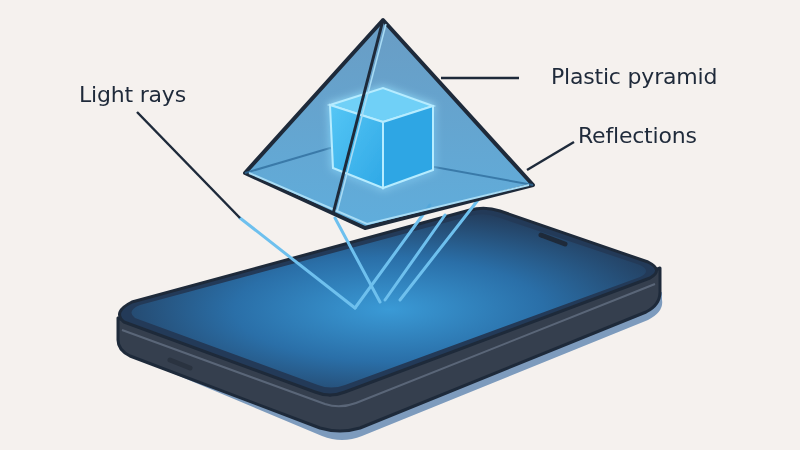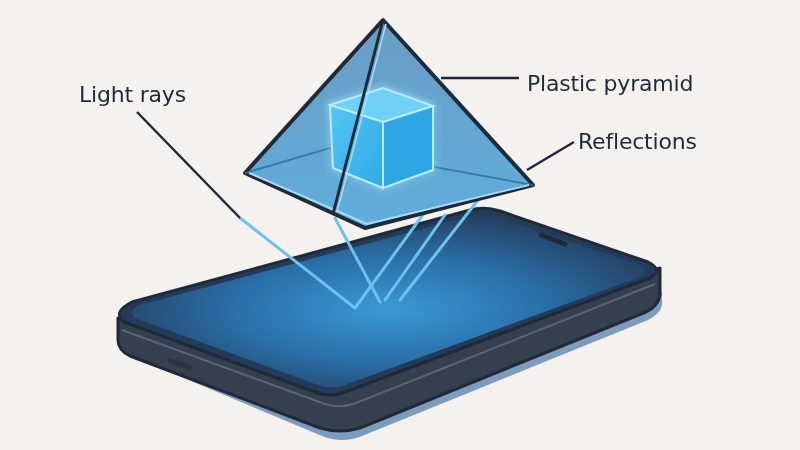--- a/index.html
+++ b/index.html
@@ -1,21 +1,21 @@
 <!DOCTYPE html>
 <html><head>
 <meta charset="utf-8">
 <style>
   html, body { margin: 0; padding: 0; }
   body { width: 800px; height: 450px; background: #f5f1ee; overflow: hidden; position: relative; font-family: "DejaVu Sans", "Liberation Sans", sans-serif; }
   #stage { position: absolute; left: 0; top: 0; width: 640px; height: 450px; }
   .label { position: absolute; color: #1f2a3a; font-size: 22px; letter-spacing: -0.2px; white-space: nowrap; line-height: 1; }
   #lbl-light { left: 79px; top: 84px; }
-  #lbl-pyramid { left: 527px; top: 66px; margin-top: 7px; }
-  #lbl-reflect { left: 578px; top: 131px; text-align: right; }
+  #lbl-pyramid { left: 551px; top: 66px; }
+  #lbl-reflect { left: 578px; top: 125px; text-align: right; }
 </style>
 </head>
 <body>
 
 <div id="stage">
   <svg width="800" height="450" viewBox="0 0 800 450" xmlns="http://www.w3.org/2000/svg">
     <defs>
       <radialGradient id="screenGrad" cx="0.5" cy="0.55" r="0.6">
         <stop offset="0" stop-color="#3a9ad6"></stop>
         <stop offset="0.5" stop-color="#2a6fa8"></stop>

